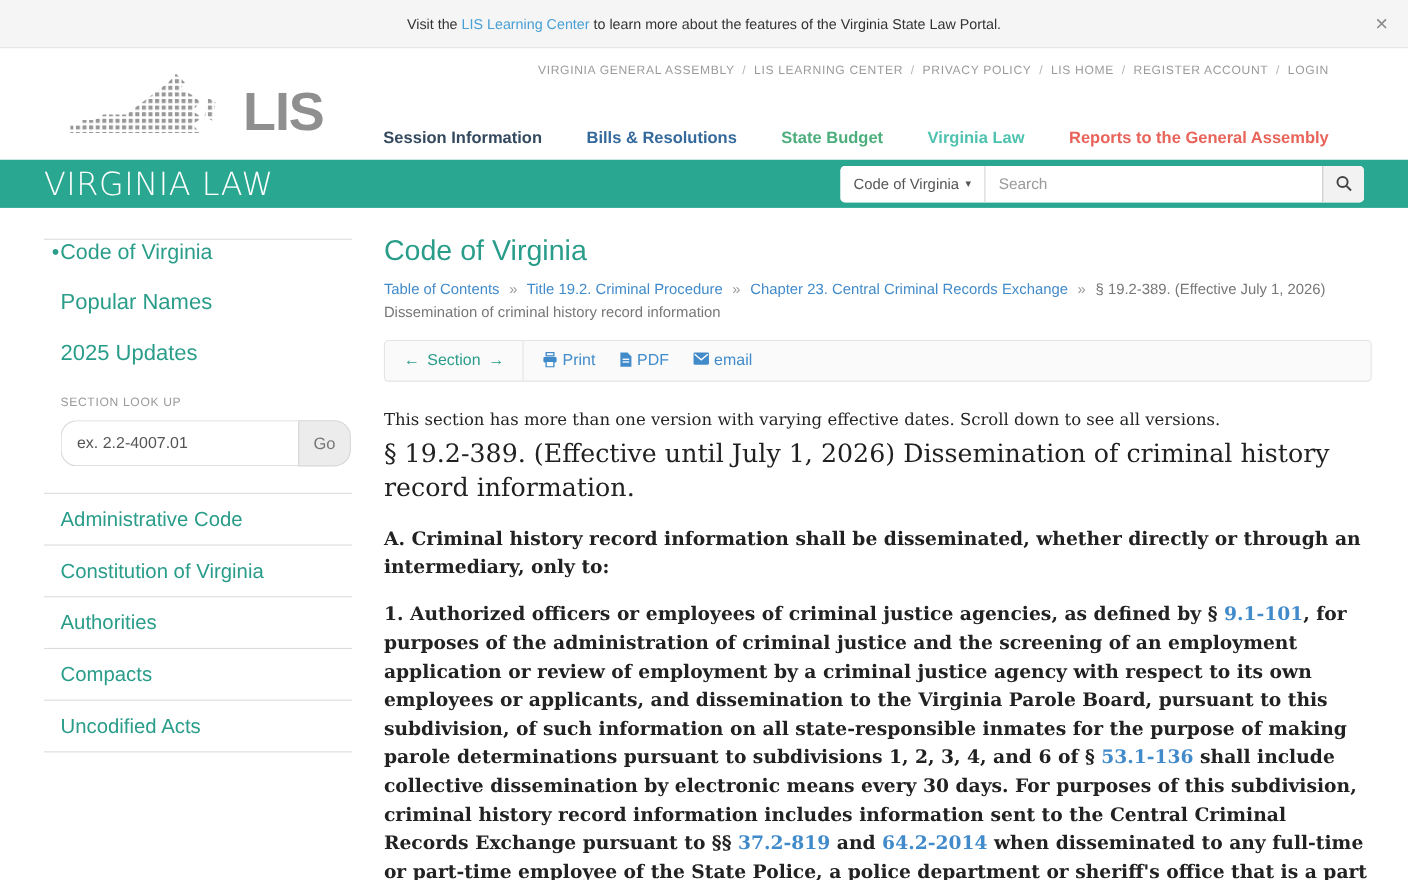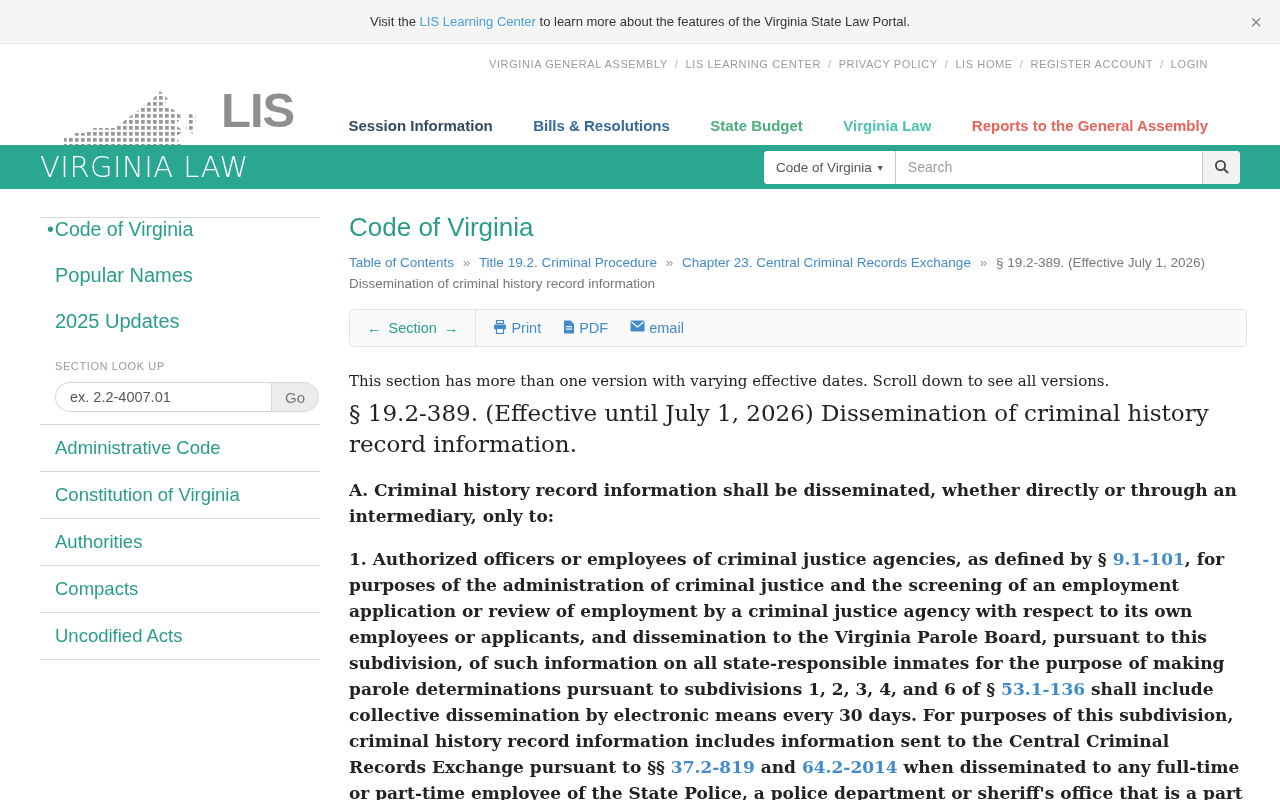--- a/index.html
+++ b/index.html
@@ -14,21 +14,21 @@
   .banner-close { position:absolute; right:12px; top:0; height:43px; line-height:40px;
     background:none; border:none; font-size:20px; color:#8a8a8a; cursor:pointer; padding:0 6px; }
 
   
   .header { height:101px; position:relative; background:#fff; }
   .utility-nav { position:absolute; top:14px; right:72px; font-size:11px; letter-spacing:.6px;
     color:#9b9b9b; }
   .utility-nav a { color:#9b9b9b; }
   .utility-nav .sep { color:#b5b5b5; margin:0 7px; }
 
-  .logo { position:absolute; left:63px; top:46px; display:flex; cursor:pointer; }
+  .logo { position:absolute; left:63px; top:22px; display:flex; align-items:flex-end; cursor:pointer; }
   .logo-text { font-size:49px; font-weight:bold; color:#8f8f8f; line-height:0.82;
     letter-spacing:-1px; margin-left:6px; }
 
   .main-nav { position:absolute; right:72px; bottom:10px; }
   .main-nav a { font-size:15px; font-weight:bold; margin-left:36px; }
   .nav-session { color:#34495e; }
   .nav-bills   { color:#35689b; }
   .nav-budget  { color:#4cae7c; }
   .nav-valaw   { color:#4fc2b0; }
   .nav-reports { color:#e8635a; }
@@ -53,27 +53,27 @@
   .sidebar { width:280px; flex-shrink:0; margin-top:28px; }
   .main { flex:1; margin-left:29px; min-width:0; }
 
   
   .side-top { border-top:1px solid #dcdcdc; }
   .side-active { display:block; font-size:19.5px; color:#2a9d8a; padding-left:7px; }
   .side-active .bullet { margin-right:1px; }
   .side-sub { display:block; font-size:20px; color:#2a9d8a; padding-left:15px; margin-top:23px; }
   .lookup { margin-top:27px; padding-left:15px; }
   .lookup-label { display:block; font-size:11px; color:#9a9a9a; letter-spacing:.6px; }
-  .lookup-group { display:flex; margin-top:10px; height:30px; width:264px; }
+  .lookup-group { display:flex; margin-top:10px; height:42px; width:264px; }
   .lookup-input { flex:1; border:1px solid #d6d6d6; border-right:none;
     border-radius:15px 0 0 15px; padding:0 14px; font-size:14.5px; color:#555; outline:none; }
   .lookup-input::placeholder { color:#555; }
   .lookup-go { width:66px; background:#ececec; border:1px solid #d6d6d6;
     border-radius:0 15px 15px 0; color:#777; font-size:15px; cursor:pointer; }
-  .side-list { margin-top:12px; border-bottom:1px solid #dcdcdc; }
+  .side-list { margin-top:24px; border-bottom:1px solid #dcdcdc; }
   .side-item { display:block; border-top:1px solid #dcdcdc; padding:12px 0 12px 15px;
     font-size:18.5px; color:#2a9d8a; }
 
   
   .page-title { font-size:26px; font-weight:400; color:#2a9d8a; margin-top:23px; }
   .breadcrumb { margin-top:9px; font-size:13.5px; line-height:21px; color:#777; }
   .breadcrumb a { color:#428bca; }
   .breadcrumb .sep { color:#999; margin:0 5px; }
 
   .toolbar { margin-top:15px; display:flex; align-items:stretch; border:1px solid #e4e4e4;

